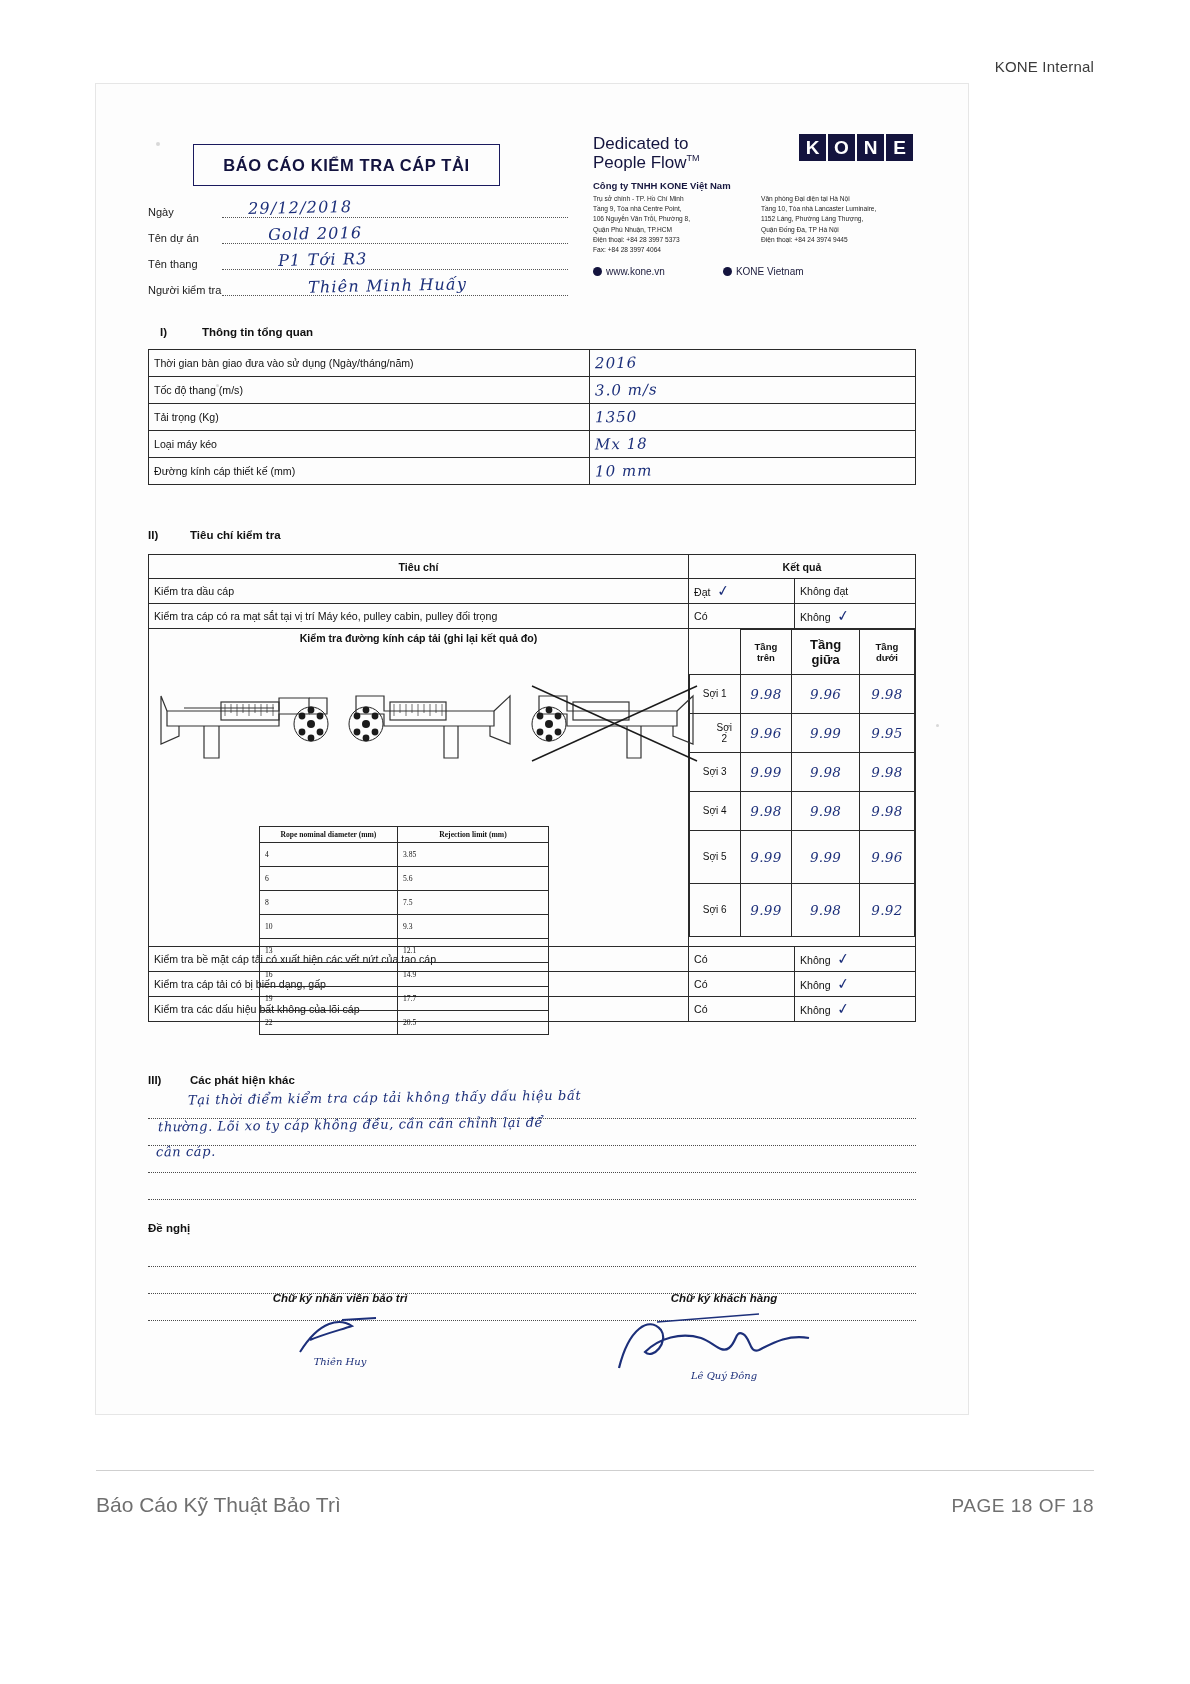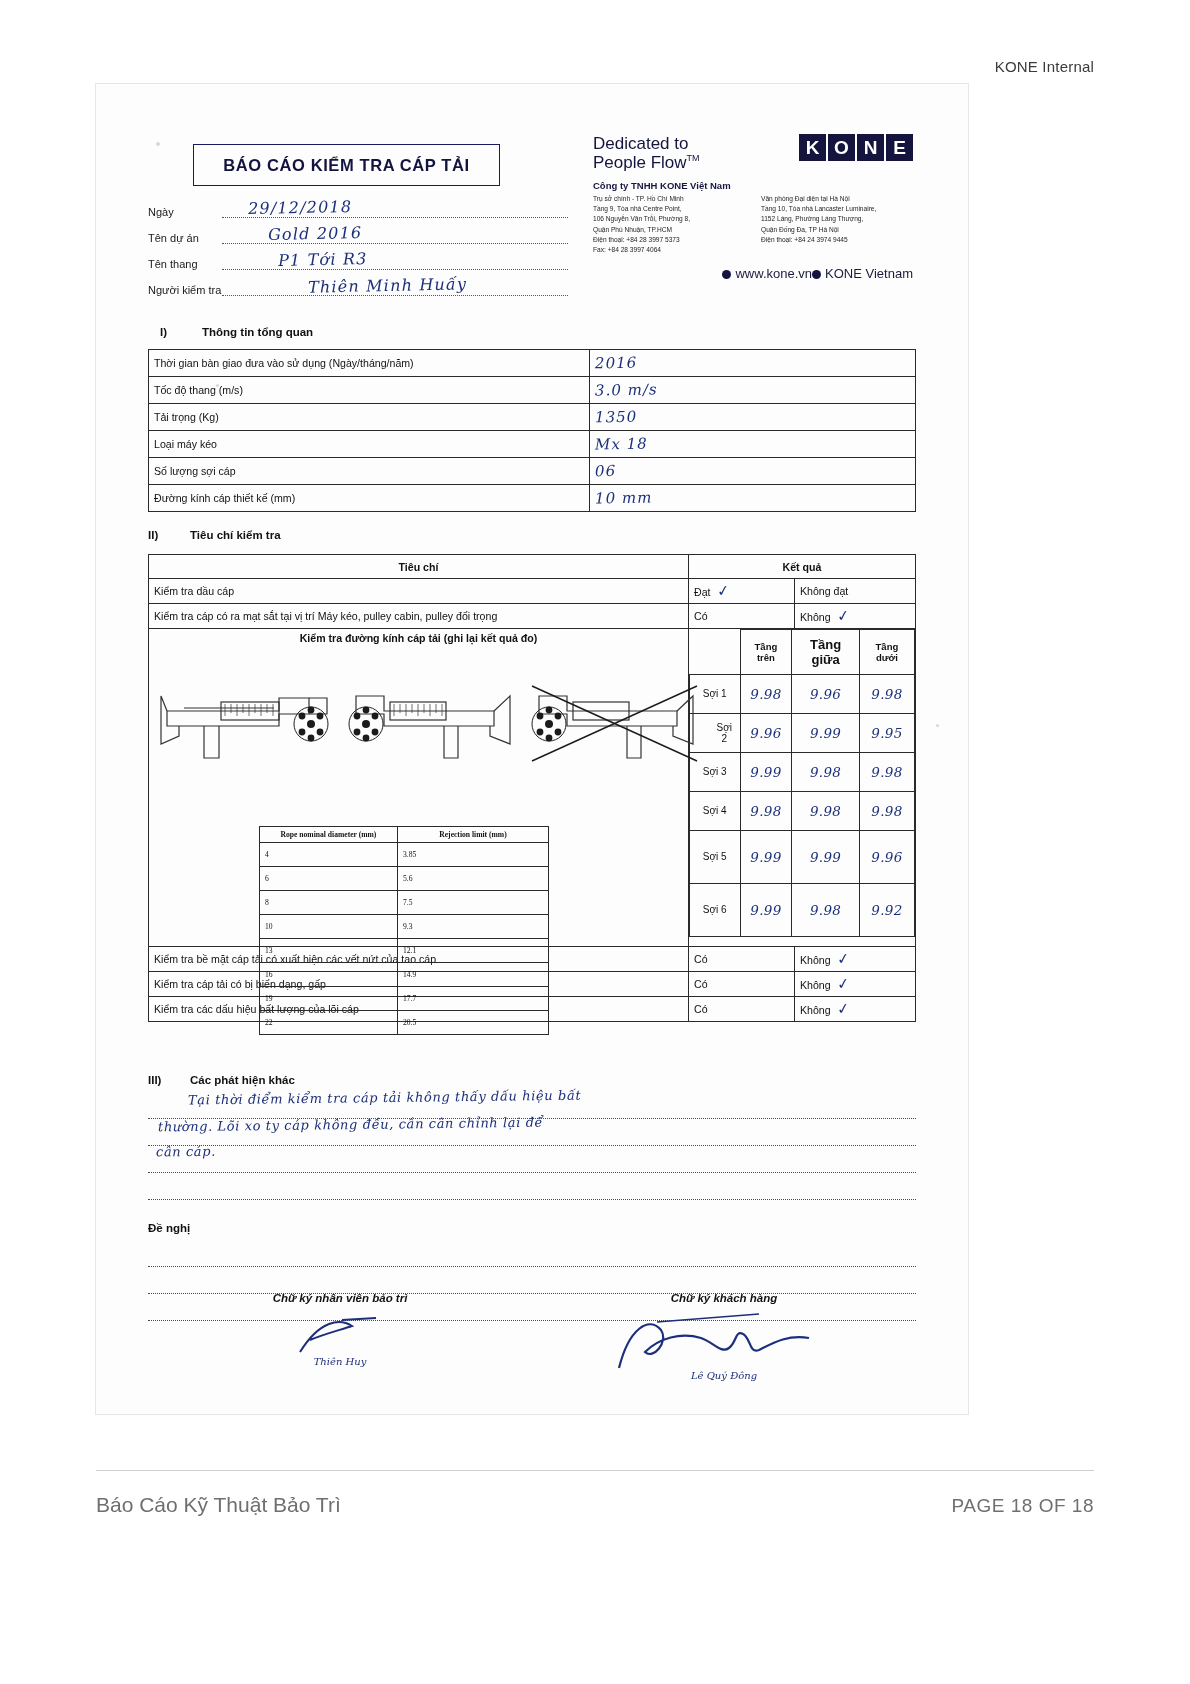--- a/index.html
+++ b/index.html
@@ -96,21 +96,21 @@
   .company {
     position: absolute; left: 0; top: 46px; font-size: 9.5px; font-weight: bold; color: #17173f;
   }
   .addr-cols {
     position: absolute; left: 0; top: 60px; width: 320px;
     display: flex; gap: 18px; font-size: 6.6px; line-height: 1.55; color: #1d1d1d;
   }
   .addr-cols > div { width: 150px; }
   .web-row {
     position: absolute; left: 0; top: 132px; width: 320px;
-    display: flex; font-size: 13px; color: #1b1b3c; align-items:center;justify-content:flex-end;
+    display: flex; gap: 58px; font-size: 10px; color: #1b1b3c; align-items:center;
   }
   .web-row .dot {
     display:inline-block; width: 9px; height: 9px; border-radius: 50%;
     background: #14143e; margin-right: 4px; vertical-align: -1px;
   }
 
   
   .fields { position: absolute; left: 0; top: 58px; width: 420px; font-size: 11px; }
   .fields .row { position: relative; height: 26px; }
   .fields .lbl { position: absolute; left: 0; top: 4px; color: #1a1a1a; font-size: 11px; }
@@ -326,24 +326,20 @@
       </tr>
       <tr>
         <td class="k">Tải trọng (Kg)</td>
         <td><span class="hwcell">1350</span></td>
       </tr>
       <tr>
         <td class="k">Loại máy kéo</td>
         <td><span class="hwcell">Mx 18</span></td>
       </tr>
       <tr>
-        <td class="k">Số lượng sợi cáp</td>
-        <td><span class="hwcell">06</span></td>
-      </tr>
-      <tr>
         <td class="k">Đường kính cáp thiết kế (mm)</td>
         <td><span class="hwcell">10 mm</span></td>
       </tr>
     </tbody>
       </table>
 
     <div class="sec" style="left:0;top:385px;">
       <span class="num">II)</span><span>Tiêu chí kiểm tra</span>
     </div>
 
@@ -535,21 +531,21 @@
         <td colspan="2">Kiểm tra bề mặt cáp tải có xuất hiện các vết nứt của tao cáp</td>
         <td><span>Có</span></td>
         <td><span>Không</span><span class="check">✓</span></td>
       </tr>
       <tr>
         <td colspan="2">Kiểm tra cáp tải có bị biến dạng, gấp</td>
         <td><span>Có</span></td>
         <td><span>Không</span><span class="check">✓</span></td>
       </tr>
       <tr>
-        <td colspan="2">Kiểm tra các dấu hiệu bất lượng của lõi cáp</td>
+        <td colspan="2">Kiểm tra các dấu hiệu bất không của lõi cáp</td>
         <td><span>Có</span></td>
         <td><span>Không</span><span class="check">✓</span></td>
       </tr>
     </tbody>
       </table>
 
     <div class="sec3">
       <div class="sec" style="position:relative;left:0;top:0;">
         <span class="num">III)</span><span>Các phát hiện khác</span>
       </div>

